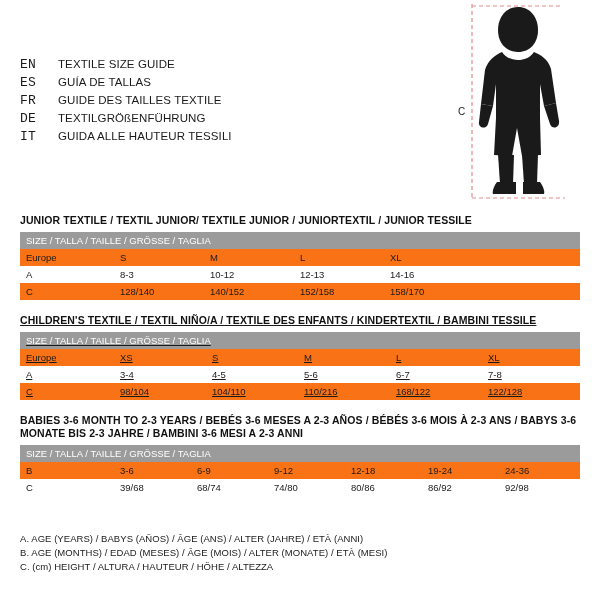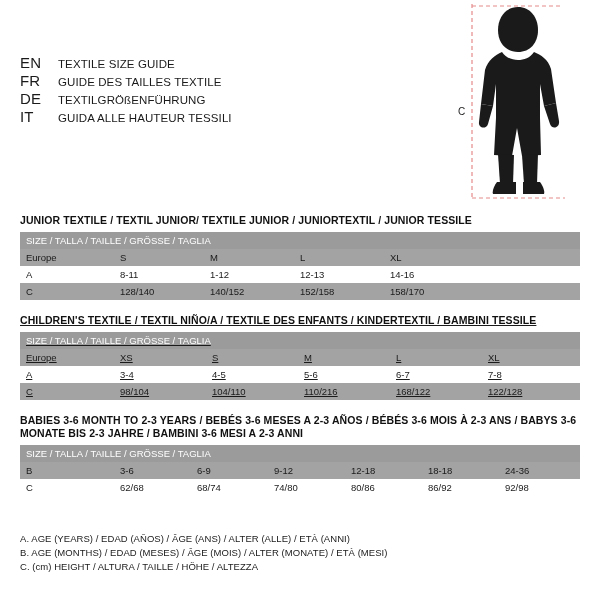--- a/index.html
+++ b/index.html
@@ -29,23 +29,24 @@
     top: 14px;
     width: 420px;
   }
   .header-row {
     display: flex;
     align-items: baseline;
     height: 18px;
   }
   .header-lang {
     width: 38px;
-    font-size: 15px;
+    font-size: 13px;
     letter-spacing: 0.2px;
     color: #1a1a1a;
+    font-family: Liberation Mono, monospace;
   }
   .header-text {
     font-size: 11.5px;
     letter-spacing: 0.1px;
     color: #1a1a1a;
     margin-top: 44px;
   }
 
   
   .figure-area {
@@ -93,21 +94,21 @@
     vertical-align: middle;
     line-height: 17px;
   }
   tr.head-row td {
     background: #9b9b9b;
     color: #ffffff;
     font-size: 9.5px;
     font-weight: normal;
   }
   tr.band td {
-    background: #a3a3a3;
+    background: #f97316;
   }
   tr.plain td {
     background: #ffffff;
   }
   td.pad {
     padding-left: 6px !important;
   }
 
   
   .footnotes {
@@ -124,20 +125,24 @@
 </style>
 </head>
 <body>
 
 <div class="page">
 
   <div class="header">
     <div class="header-row">
       <span class="header-lang">EN</span>
       <span class="header-text">TEXTILE SIZE GUIDE</span>
+    </div>
+    <div class="header-row">
+      <span class="header-lang">ES</span>
+      <span class="header-text">GUÍA DE TALLAS</span>
     </div>
     <div class="header-row">
       <span class="header-lang">FR</span>
       <span class="header-text">GUIDE DES TAILLES TEXTILE</span>
     </div>
     <div class="header-row">
       <span class="header-lang">DE</span>
       <span class="header-text">TEXTILGRÖßENFÜHRUNG</span>
     </div>
     <div class="header-row">
@@ -190,22 +195,22 @@
         </tr>
         <tr class="band">
           <td class="pad">Europe</td>
           <td>S</td>
           <td>M</td>
           <td>L</td>
           <td>XL</td>
         </tr>
         <tr class="plain">
           <td class="pad">A</td>
-          <td>8-11</td>
-          <td>1-12</td>
+          <td>8-3</td>
+          <td>10-12</td>
           <td>12-13</td>
           <td>14-16</td>
         </tr>
         <tr class="band">
           <td class="pad">C</td>
           <td>128/140</td>
           <td>140/152</td>
           <td>152/158</td>
           <td>158/170</td>
         </tr>
@@ -271,35 +276,35 @@
       <tbody>
         <tr class="head-row">
           <td class="pad" colspan="7">SIZE / TALLA / TAILLE / GRÖSSE / TAGLIA</td>
         </tr>
         <tr class="band">
           <td class="pad">B</td>
           <td>3-6</td>
           <td>6-9</td>
           <td>9-12</td>
           <td>12-18</td>
-          <td>18-18</td>
+          <td>19-24</td>
           <td>24-36</td>
         </tr>
         <tr class="plain">
           <td class="pad">C</td>
-          <td>62/68</td>
+          <td>39/68</td>
           <td>68/74</td>
           <td>74/80</td>
           <td>80/86</td>
           <td>86/92</td>
           <td>92/98</td>
         </tr>
       </tbody>
     </table>
   </div>
 
   <div class="footnotes" style="top: 532px;">
-    <div class="footnote">A. AGE (YEARS) / EDAD (AÑOS) / ÂGE (ANS) / ALTER (ALLE) / ETÀ (ANNI)</div>
+    <div class="footnote">A. AGE (YEARS) / BABYS (AÑOS) / ÂGE (ANS) / ALTER (JAHRE) / ETÀ (ANNI)</div>
     <div class="footnote">B. AGE (MONTHS) / EDAD (MESES) / ÂGE (MOIS) / ALTER (MONATE) / ETÀ (MESI)</div>
-    <div class="footnote">C. (cm) HEIGHT / ALTURA / TAILLE / HÖHE / ALTEZZA</div>
+    <div class="footnote">C. (cm) HEIGHT / ALTURA / HAUTEUR / HÖHE / ALTEZZA</div>
   </div>
 
 </div>
 
 </body></html>

